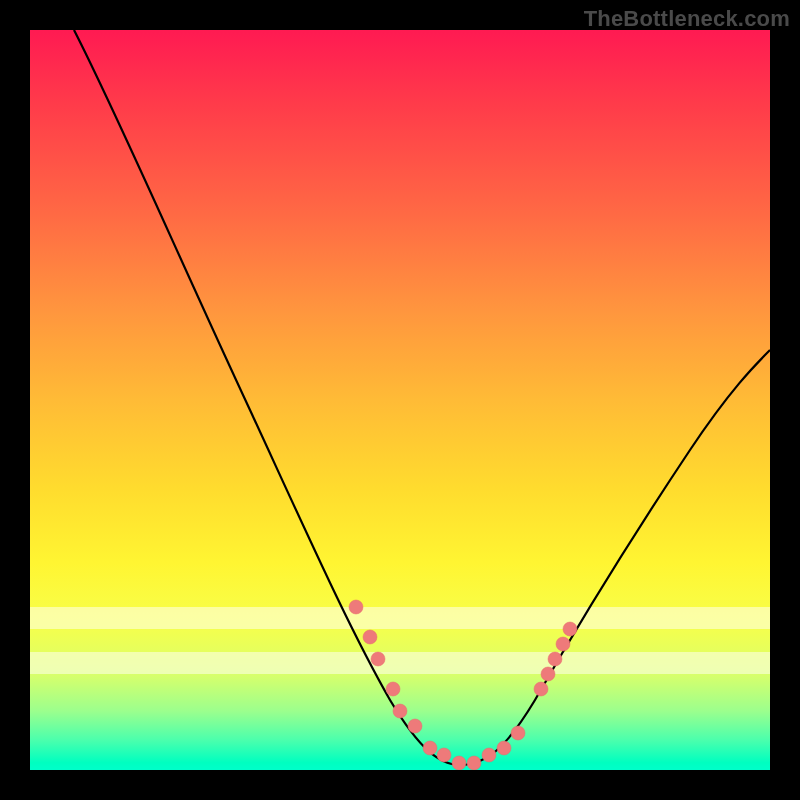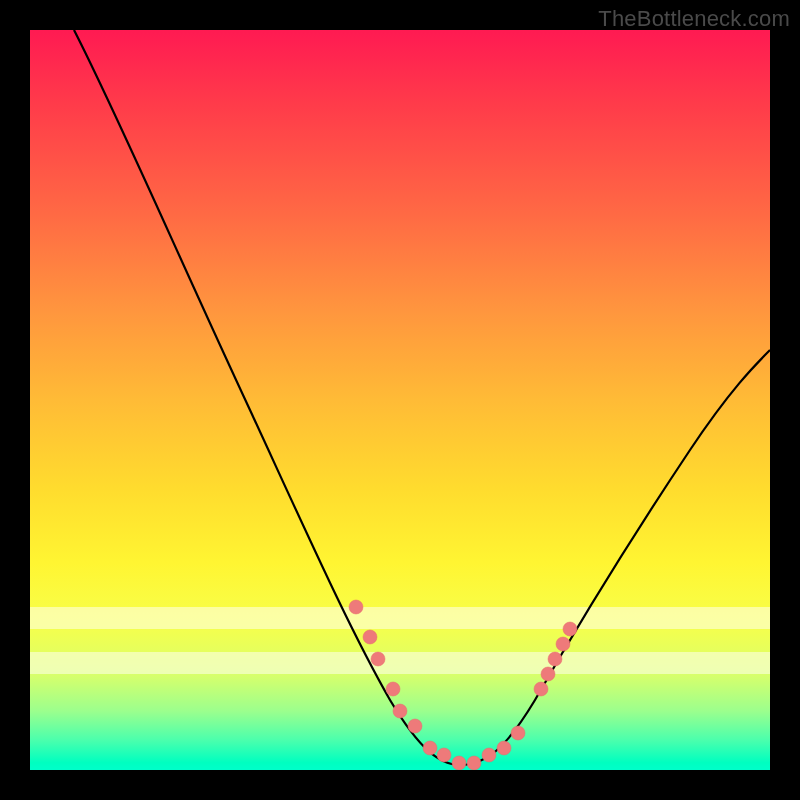--- a/index.html
+++ b/index.html
@@ -11,21 +11,21 @@
     position: relative;
     font-family: Arial, Helvetica, sans-serif;
     overflow: hidden;
   }
   .watermark {
     position: absolute;
     top: 6px;
     right: 10px;
     color: #4a4a4a;
     font-size: 22px;
-    font-weight: 400;
+    font-weight: 700;
     letter-spacing: 0.2px;
     z-index: 50;
   }
   .frame {
     position: absolute;
     left: 30px;
     top: 30px;
     width: 740px;
     height: 740px;
     background: #000;

